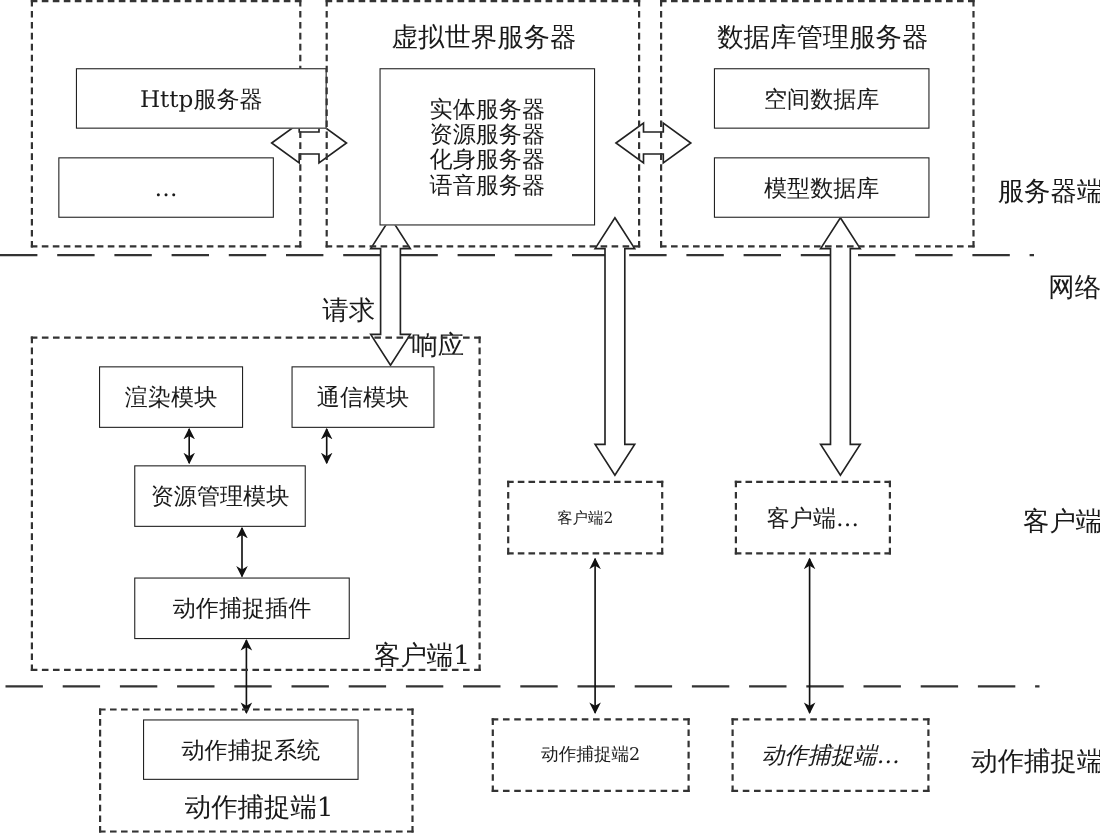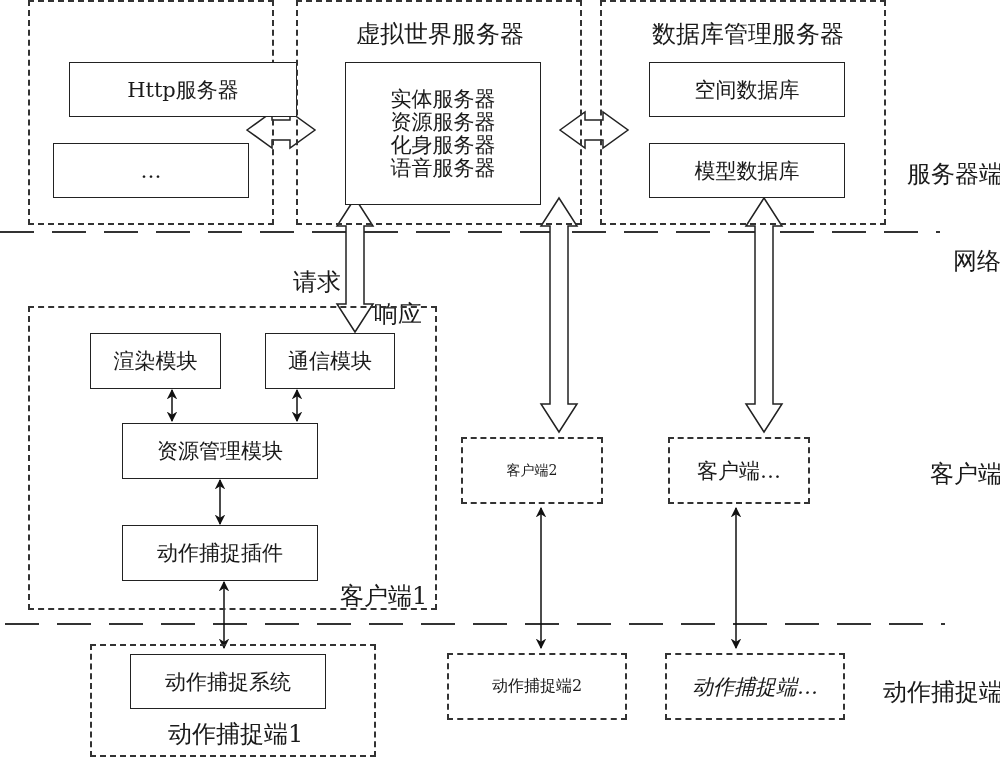--- a/index.html
+++ b/index.html
@@ -79,21 +79,21 @@
 <div class="lbl" style="left:293px;top:266px;">请求</div>
 <div class="lbl" style="left:374px;top:266px;margin-top:32px;">响应</div>
 
 <div class="dbox" style="left:28px;top:306px;width:409px;height:304px;"></div>
 <div class="sbox" style="left:90px;top:333px;width:131px;height:56px;">
   <span>渲染模块</span>
 </div>
 <div class="sbox" style="left:265px;top:333px;width:130px;height:56px;">
   <span>通信模块</span>
 </div>
-<div class="sbox" style="left:122px;top:423px;width:196px;height:56px;">
+<div class="sbox" style="left:122px;top:423px;width:156px;height:56px;">
   <span>资源管理模块</span>
 </div>
 <div class="sbox" style="left:122px;top:525px;width:196px;height:56px;align-items:center;">
   <span>动作捕捉插件</span>
 </div>
 <div class="lbl" style="left:340px;top:580px;">客户端1</div>
 
 <div class="dbox" style="left:461px;top:437px;width:142px;height:67px;display:flex;align-items:center;justify-content:center;">
   <span class="lblin" style="font-size:14px;">客户端2</span>
 </div>

